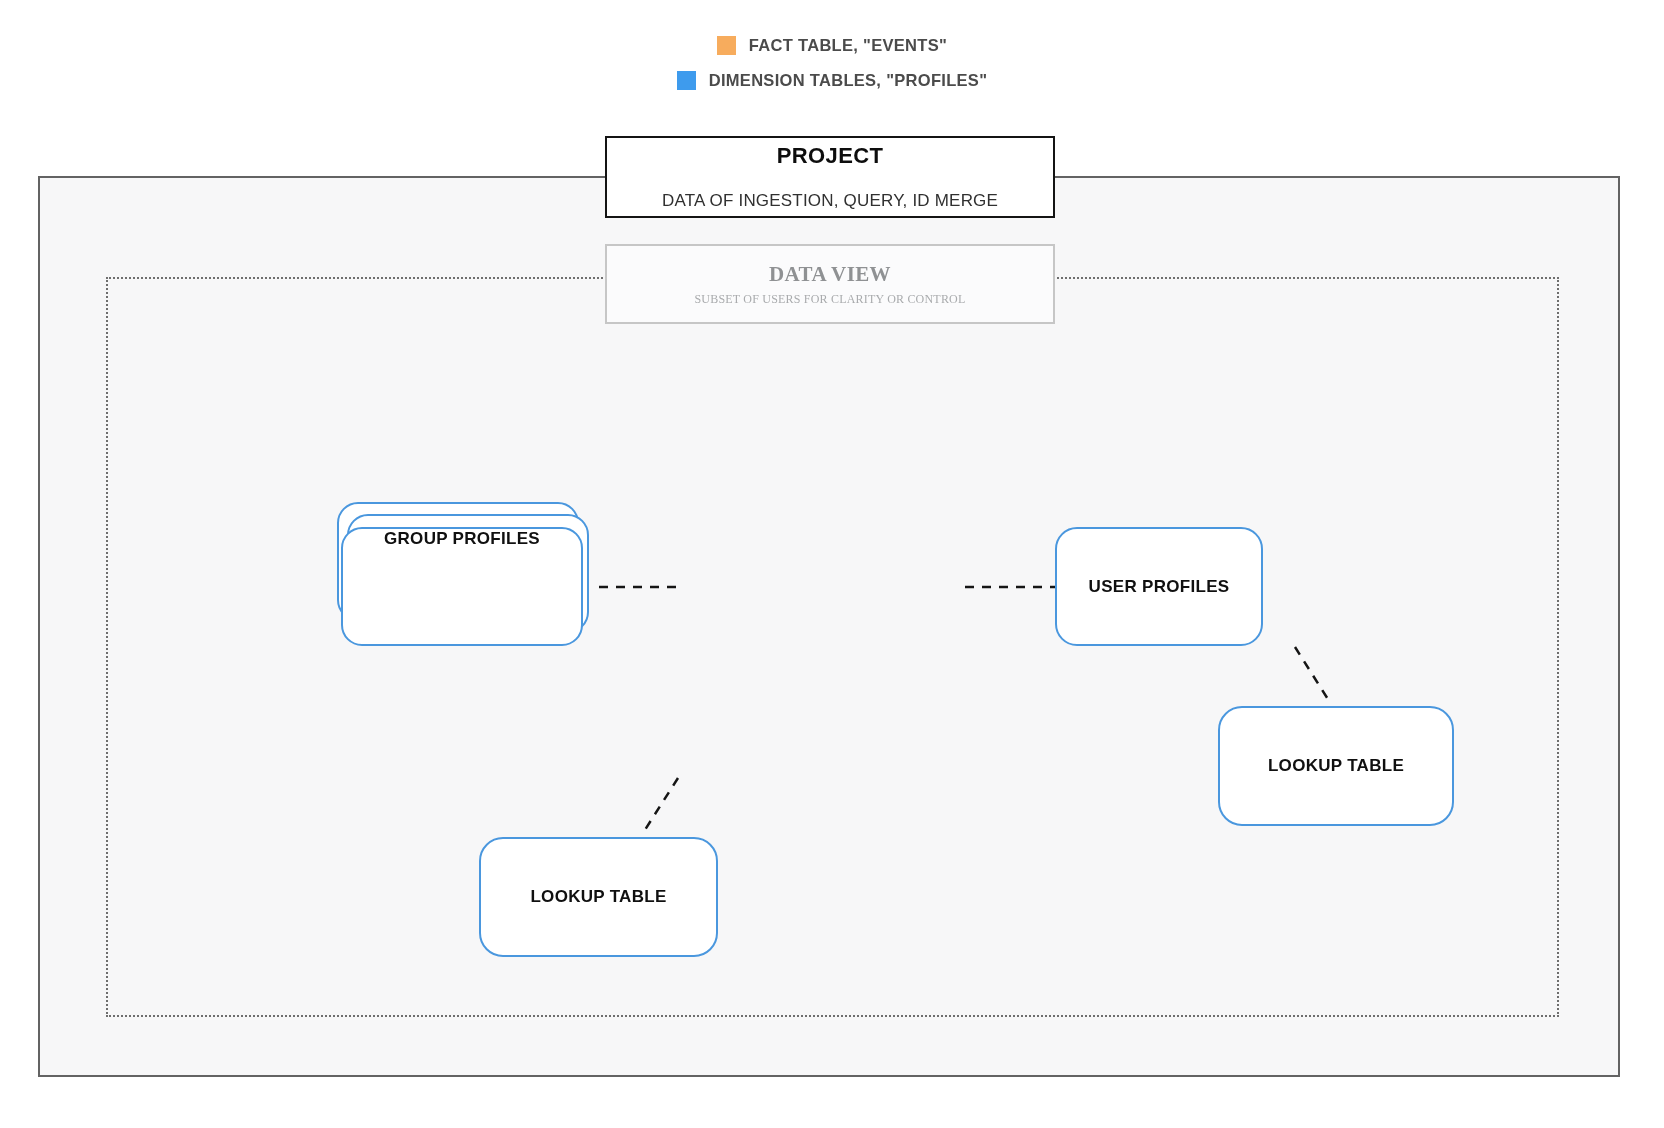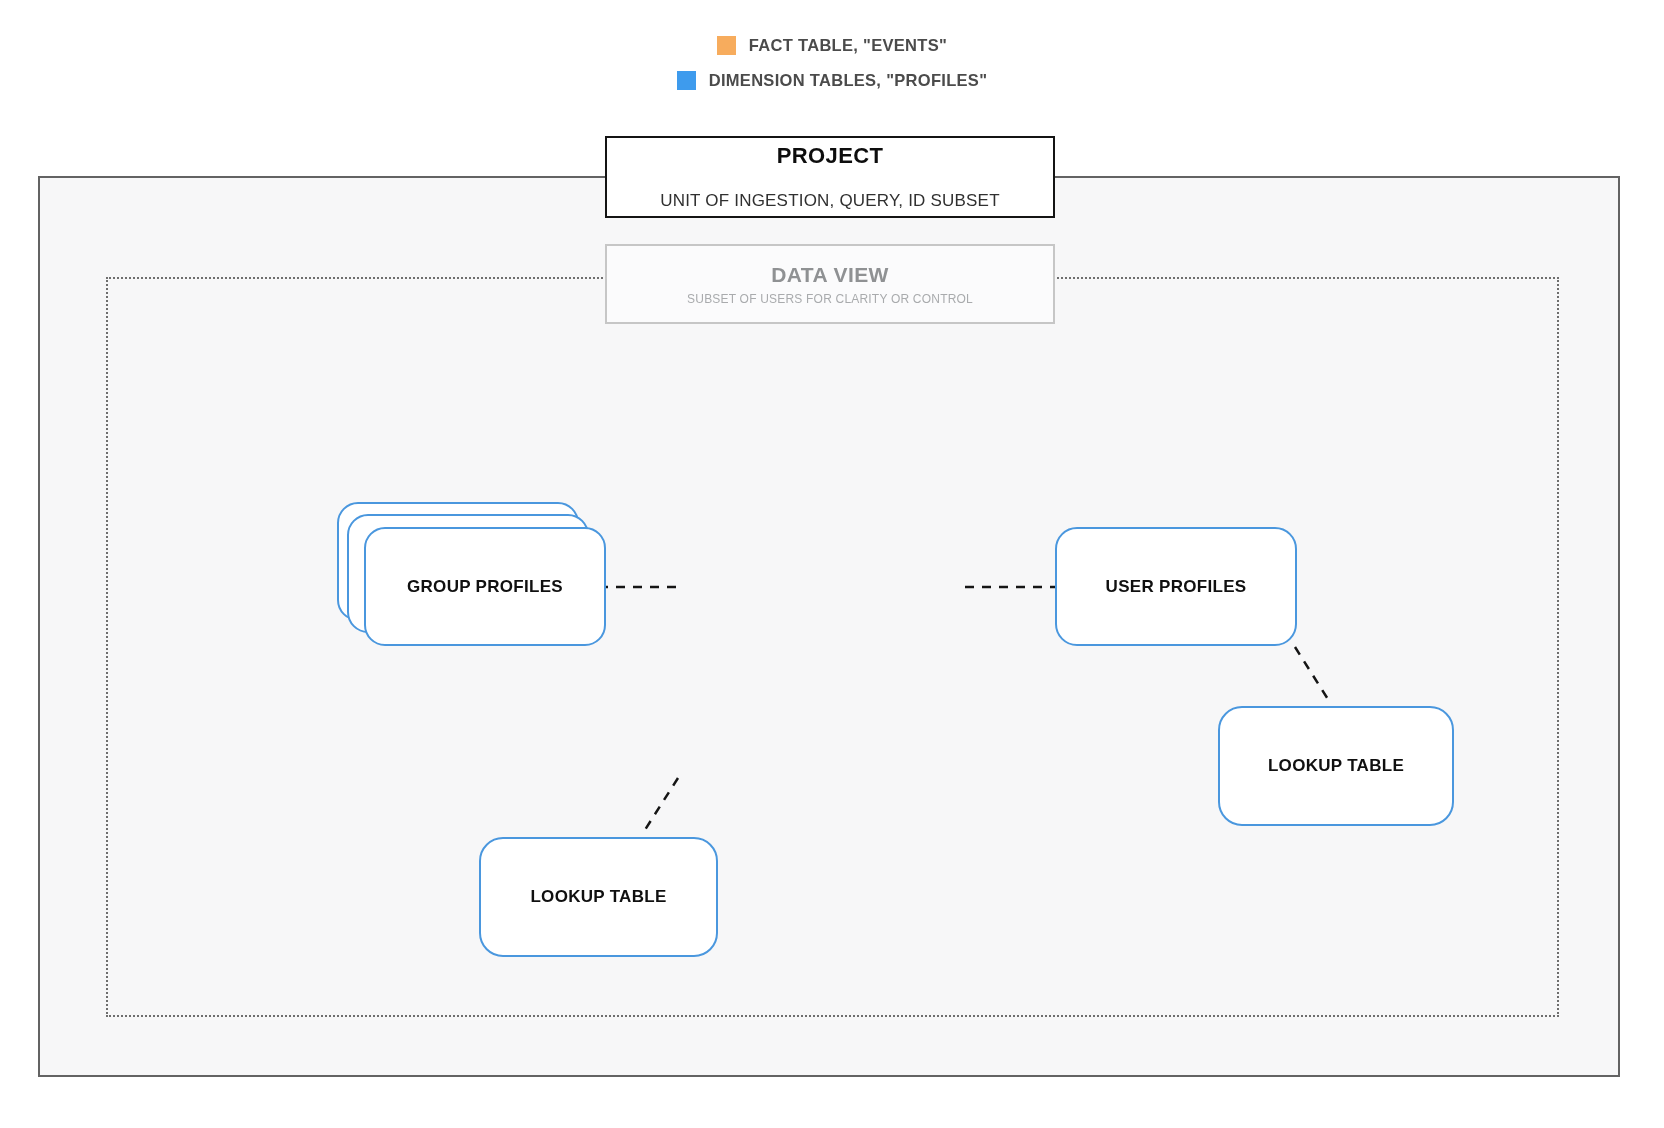--- a/index.html
+++ b/index.html
@@ -100,20 +100,21 @@
     width: 450px;
     height: 80px;
     background: #fbfbfc;
     border: 2px solid #c6c6c6;
     display: flex;
     flex-direction: column;
     align-items: center;
     justify-content: center;
     gap: 5px;
     z-index: 3;
+    font-family: Liberation Serif, serif;
   }
   .data-view-title {
     font-size: 21px;
     font-weight: bold;
     color: #8f9193;
     letter-spacing: 0.4px;
   }
   .data-view-subtitle {
     font-size: 12px;
     color: #a9abad;
@@ -169,28 +170,28 @@
 
   .stack-card {
     position: absolute;
     width: 242px;
     height: 119px;
     z-index: 4;
   }
   .stack-back  { left: 337px; top: 502px; }
   .stack-mid   { left: 347px; top: 514px; }
   .stack-front {
-    left: 364px; top: 527px;
-    display: flex; align-items: center; justify-content: center;
+    left: 341px; top: 527px;
+    display: flex; justify-content: center;
   }
 
   .user-profiles-box {
     left: 1055px;
     top: 527px;
-    width: 242px;
+    width: 208px;
     height: 119px;
     border-radius: 22px;
   }
   .lookup-right-box {
     left: 1218px;
     top: 706px;
     width: 236px;
     height: 120px;
     border-radius: 24px;
   }
@@ -222,21 +223,21 @@
 
   <div class="dotted-container"></div>
 
   <div class="data-view-box">
     <div class="data-view-title">DATA VIEW</div>
     <div class="data-view-subtitle">SUBSET OF USERS FOR CLARITY OR CONTROL</div>
   </div>
 
   <div class="project-box">
     <div class="project-title">PROJECT</div>
-    <div class="project-subtitle">UNIT OF INGESTION, QUERY, ID SUBSET</div>
+    <div class="project-subtitle">DATA OF INGESTION, QUERY, ID MERGE</div>
   </div>
 
   <svg class="connectors" viewBox="0 0 1664 1128" xmlns="http://www.w3.org/2000/svg">
     <line x1="599" y1="587" x2="679" y2="587"></line>
     <line x1="965" y1="587" x2="1055" y2="587"></line>
     <line x1="1295" y1="647" x2="1331" y2="704"></line>
     <line x1="678" y1="778" x2="643" y2="833"></line>
   </svg>
 
 

